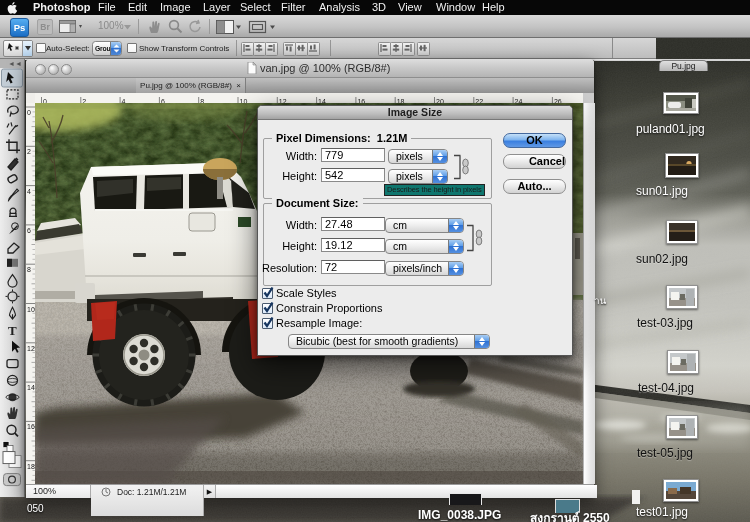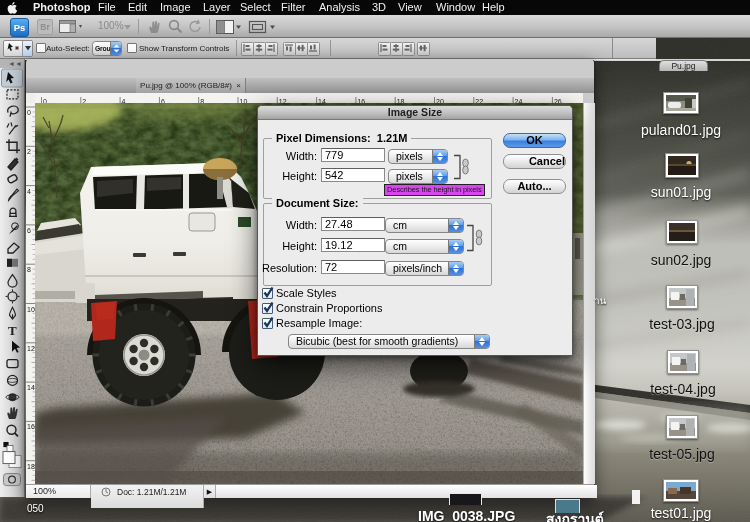--- a/index.html
+++ b/index.html
@@ -26,21 +26,21 @@
   .tab{position:absolute;top:0;height:15px;font-size:8px;color:#1c1c1c;line-height:15px;text-align:center;white-space:nowrap;overflow:hidden;}
   #tab1{left:0;width:109px;background:linear-gradient(#dcdcdc,#bfbfbf);border-right:1px solid #7e7e7e;}
   #tab2{left:110px;width:109px;background:linear-gradient(#c4c4c4,#a2a2a2);border-right:1px solid #7e7e7e;color:#222;}
   #corner{left:0;top:34px;width:9px;height:10px;background:#efeeea;border-right:1px solid #9a9a9a;border-bottom:1px solid #9a9a9a;}
   #hruler{left:9px;top:34px;width:548px;height:10px;background:#f4f3ef;border-bottom:1px solid #8a8a8a;overflow:hidden;}
   #vruler{left:0;top:44px;width:9px;height:381px;background:#f4f3ef;border-right:1px solid #8a8a8a;overflow:hidden;}
   #photo{left:9px;top:44px;width:548px;height:381px;background:#8d8780;}
   #vscroll{left:557px;top:44px;width:11px;height:381px;background:linear-gradient(to right,#ffffff,#e6e6e6 60%,#dcdcdc);border-left:1px solid #b5b5b5;}
   #status{left:0;top:425px;width:568px;height:13px;background:#d8d8d8;border-top:1px solid #9a9a9a;font-size:9px;color:#222;}
   #zoombox{position:absolute;left:0;top:0;width:64px;height:13px;background:linear-gradient(#fcfcfc,#e8e8e8);border-right:1px solid #aaa;}
-  #docbox{position:absolute;left:65px;top:0;width:112px;height:23px;background:linear-gradient(#f2f2f2,#dcdcdc);border-right:1px solid #aaa;}
+  #docbox{position:absolute;left:65px;top:0;width:112px;height:31px;background:linear-gradient(#f2f2f2,#dcdcdc);border-right:1px solid #aaa;}
   #hscroll{position:absolute;left:190px;top:0;width:381px;height:13px;background:linear-gradient(#ffffff,#e2e2e2);}
   #dialog{left:257px;top:105px;width:314px;height:249px;background:#ececec;
     border:1px solid #555;border-radius:5px 5px 0 0;
     box-shadow:0 10px 28px rgba(0,0,0,.6), 0 2px 6px rgba(0,0,0,.45);}
   #dtitle{position:absolute;left:0;top:0;width:100%;height:13px;border-radius:4px 4px 0 0;
     background:linear-gradient(#dcdcdc,#bdbdbd 60%,#a2a2a2);border-bottom:1px solid #787878;
     text-align:center;font-size:10.5px;font-weight:bold;color:#1e1e1e;line-height:13px;}
   .gbox{position:absolute;border:1px solid #9f9f9f;border-radius:2px;}
   .glabel{position:absolute;top:-7px;left:8px;background:#ececec;padding:0 4px;font-size:11px;font-weight:bold;color:#000;}
   .flabel{position:absolute;font-size:11px;color:#000;text-align:right;}
@@ -54,23 +54,23 @@
   .stepper:before{content:"";position:absolute;left:3.5px;top:2px;border-left:3.5px solid transparent;border-right:3.5px solid transparent;border-bottom:4px solid #fff;}
   .stepper:after{content:"";position:absolute;left:3.5px;bottom:2px;border-left:3.5px solid transparent;border-right:3.5px solid transparent;border-top:4px solid #fff;}
   .btn{position:absolute;left:245px;width:61px;height:13px;border-radius:7px;
     border:1px solid #8f8f8f;background:linear-gradient(#ffffff,#efefef 40%,#d2d2d2);
     font-size:11px;font-weight:bold;color:#000;text-align:center;line-height:13px;}
   #okbtn{background:linear-gradient(#c5e0f8,#7fb4ee 45%,#3a7fe0 55%,#5f98e5);border-color:#44699e;}
   .cb{position:absolute;left:4px;width:9px;height:9px;background:linear-gradient(#ffffff,#dbe8f8);
     border:1px solid #4a5a6e;border-radius:1px;}
   .cb svg{position:absolute;left:-1px;top:-3px;}
   .cblabel{position:absolute;left:18px;font-size:11px;color:#000;}
-  #tooltip{position:absolute;background:#d946ef;border:1px solid #222;font-size:7.5px;color:#1a1a1a;
+  #tooltip{position:absolute;background:#0f766e;border:1px solid #222;font-size:7.5px;color:#1a1a1a;
     padding:0.5px 2px;line-height:8.5px;letter-spacing:-0.1px;}
-  .dlabel{position:absolute;font-size:14px;text-align:center;width:90px;}
+  .dlabel{position:absolute;font-size:12px;width:90px;}
   .dlw{color:#fff;text-shadow:0 1px 2px rgba(0,0,0,.9);}
   .dlb{color:#111;text-shadow:0 1px 1px rgba(255,255,255,.35);}
   .thumb{position:absolute;background:#fff;border:1px solid #909090;box-shadow:0 1px 2px rgba(0,0,0,.5);}
 </style>
 </head>
 <body>
 <div id="screen">
   <svg class="abs" id="desksvg" style="left:0;top:0" width="750" height="522" viewBox="0 0 750 522">
       <defs>
         <linearGradient id="dgrad" x1="0" y1="0" x2="0" y2="1">
@@ -311,20 +311,30 @@
         <line x1="14.8" y1="374.1" x2="18" y2="377.3" stroke="#222" stroke-width="1.8"></line>
         <rect x="3" y="382.6" width="6" height="6" fill="#111" stroke="#fff" stroke-width="0.7"></rect>
         <rect x="7" y="386.6" width="6" height="6" fill="#fff" stroke="#555" stroke-width="0.7"></rect>
         <rect x="9" y="396.6" width="12" height="12" fill="#fdfdfd" stroke="#777" stroke-width="0.8"></rect>
         <rect x="3" y="392.6" width="12" height="12" fill="#ffffff" stroke="#555" stroke-width="0.9"></rect>
         <rect x="3.5" y="414.6" width="17" height="12" rx="3" fill="#c9c9c9" stroke="#808080"></rect>
         <circle cx="12" cy="420.6" r="3.4" fill="none" stroke="#333" stroke-width="1.2"></circle>
       </svg></div>
 
   <div class="abs" id="docwin">
+    <div class="abs" id="titlebar">
+      <div class="tl" style="left:9px;"></div>
+      <div class="tl" style="left:22px;"></div>
+      <div class="tl" style="left:35px;"></div>
+      <svg class="abs" style="left:221px;top:3px" width="10" height="12" viewBox="0 0 10 12">
+          <path d="M1,0 h5 l3,3 v9 h-8 z" fill="#fdfdfd" stroke="#888" stroke-width="0.8"></path>
+          <path d="M6,0 l3,3 h-3 z" fill="#cfcfcf" stroke="#888" stroke-width="0.6"></path>
+        </svg>
+      <span id="titletext">van.jpg @ 100% (RGB/8#)</span>
+    </div>
     <div class="abs" id="tabbar">
       <div class="tab" id="tab2">Pu.jpg @ 100% (RGB/8#)&nbsp; ×</div>
     </div>
     <div class="abs" id="corner"></div>
     <div class="abs" id="hruler"><svg width="548" height="10" viewBox="0 0 548 10">
           <rect width="548" height="10" fill="#f4f3ef"></rect>
           <line x1="1.6" y1="7.5" x2="1.6" y2="10" stroke="#888" stroke-width="0.5"></line>
           <line x1="6.5" y1="0" x2="6.5" y2="10" stroke="#555" stroke-width="0.7"></line>
           <line x1="11.4" y1="7.5" x2="11.4" y2="10" stroke="#888" stroke-width="0.5"></line>
           <line x1="16.3" y1="7.5" x2="16.3" y2="10" stroke="#888" stroke-width="0.5"></line>

